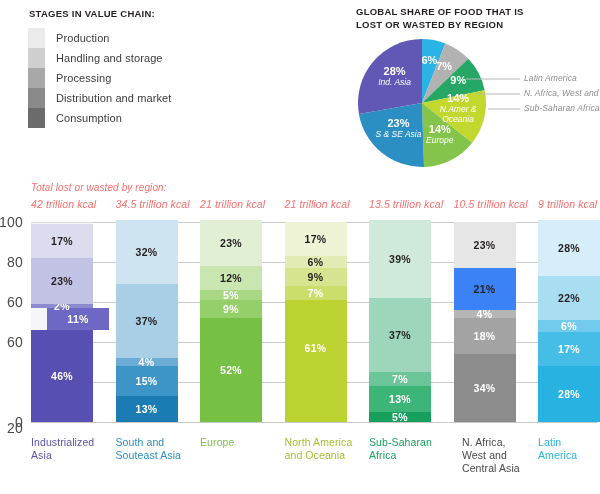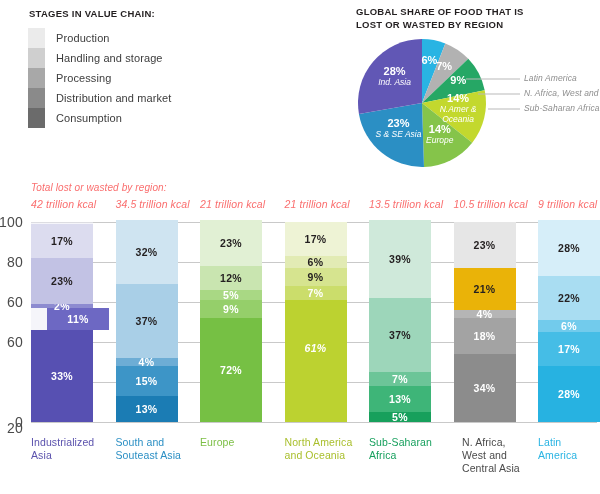--- a/index.html
+++ b/index.html
@@ -175,21 +175,21 @@
     <div class="plot" id="plot">
         <div class="gridline" style="top: 200px;"></div>
         <div class="gridline" style="top: 160px;"></div>
         <div class="gridline" style="top: 120px;"></div>
         <div class="gridline" style="top: 80px;"></div>
         <div class="gridline" style="top: 40px;"></div>
         <div class="gridline" style="top: 0px;"></div>
         <div class="bar-bg" style="left: 0px; background: rgb(237, 237, 245);"></div>
         <div class="bar" style="left: 0px; height: 200px;">
           <div class="seg" style="bottom: 0px; height: 92px; background: rgb(87, 80, 178); color: rgb(255, 255, 255);">
-            <span>33%</span>
+            <span>46%</span>
           </div>
           <div class="seg" style="bottom: 92px; height: 22px; background: rgb(109, 104, 195); color: rgb(255, 255, 255); margin-left: 16px;">
             <span>11%</span>
           </div>
           <div class="seg" style="bottom: 114px; height: 4px; background: rgb(141, 139, 208); color: rgb(255, 255, 255);">
             <span>2%</span>
           </div>
           <div class="seg" style="bottom: 118px; height: 46px; background: rgb(194, 194, 228); color: rgb(35, 31, 32);">
             <span>23%</span>
           </div>
@@ -211,38 +211,38 @@
           <div class="seg" style="bottom: 64px; height: 74px; background: rgb(169, 207, 231); color: rgb(35, 31, 32);">
             <span>37%</span>
           </div>
           <div class="seg" style="bottom: 138px; height: 64px; background: rgb(207, 228, 241); color: rgb(35, 31, 32);">
             <span>32%</span>
           </div>
         </div>
         <div class="bar-bg" style="left: 169px; background: rgb(234, 244, 226);"></div>
         <div class="bar" style="left: 169px; height: 200px;">
           <div class="seg" style="bottom: 0px; height: 104px; background: rgb(118, 192, 68); color: rgb(255, 255, 255);">
-            <span>72%</span>
+            <span>52%</span>
           </div>
           <div class="seg" style="bottom: 104px; height: 18px; background: rgb(149, 207, 106); color: rgb(255, 255, 255);">
             <span>9%</span>
           </div>
           <div class="seg" style="bottom: 122px; height: 10px; background: rgb(169, 216, 132); color: rgb(255, 255, 255);">
             <span>5%</span>
           </div>
           <div class="seg" style="bottom: 132px; height: 24px; background: rgb(201, 229, 176); color: rgb(35, 31, 32);">
             <span>12%</span>
           </div>
           <div class="seg" style="bottom: 156px; height: 46px; background: rgb(225, 240, 212); color: rgb(35, 31, 32);">
             <span>23%</span>
           </div>
         </div>
         <div class="bar-bg" style="left: 253.5px; background: rgb(242, 244, 221);"></div>
         <div class="bar" style="left: 253.5px; height: 200px;">
-          <div class="seg" style="bottom: 0px; height: 148px; background: rgb(188, 210, 48); color: rgb(255, 255, 255); font-style: italic;">
+          <div class="seg" style="bottom: 0px; height: 148px; background: rgb(188, 210, 48); color: rgb(255, 255, 255);">
             <span>61%</span>
           </div>
           <div class="seg" style="bottom: 122px; height: 14px; background: rgb(203, 221, 107); color: rgb(255, 255, 255);">
             <span>7%</span>
           </div>
           <div class="seg" style="bottom: 136px; height: 18px; background: rgb(214, 228, 143); color: rgb(35, 31, 32);">
             <span>9%</span>
           </div>
           <div class="seg" style="bottom: 154px; height: 12px; background: rgb(226, 235, 180); color: rgb(35, 31, 32);">
             <span>6%</span>
@@ -273,21 +273,21 @@
         <div class="bar" style="left: 422.5px; height: 200px;">
           <div class="seg" style="bottom: 0px; height: 68px; background: rgb(140, 140, 140); color: rgb(255, 255, 255);">
             <span>34%</span>
           </div>
           <div class="seg" style="bottom: 68px; height: 36px; background: rgb(163, 163, 163); color: rgb(255, 255, 255);">
             <span>18%</span>
           </div>
           <div class="seg" style="bottom: 104px; height: 8px; background: rgb(181, 181, 181); color: rgb(255, 255, 255);">
             <span>4%</span>
           </div>
-          <div class="seg" style="bottom: 112px; height: 42px; background: #eab308; color: rgb(35, 31, 32);">
+          <div class="seg" style="bottom: 112px; height: 42px; background: #3b82f6; color: rgb(35, 31, 32);">
             <span>21%</span>
           </div>
           <div class="seg" style="bottom: 154px; height: 46px; background: rgb(230, 230, 230); color: rgb(35, 31, 32);">
             <span>23%</span>
           </div>
         </div>
         <div class="bar-bg" style="left: 507px; background: rgb(225, 242, 250);"></div>
         <div class="bar" style="left: 507px; height: 200px;">
           <div class="seg" style="bottom: 0px; height: 56px; background: rgb(39, 178, 225); color: rgb(255, 255, 255);">
             <span>28%</span>

